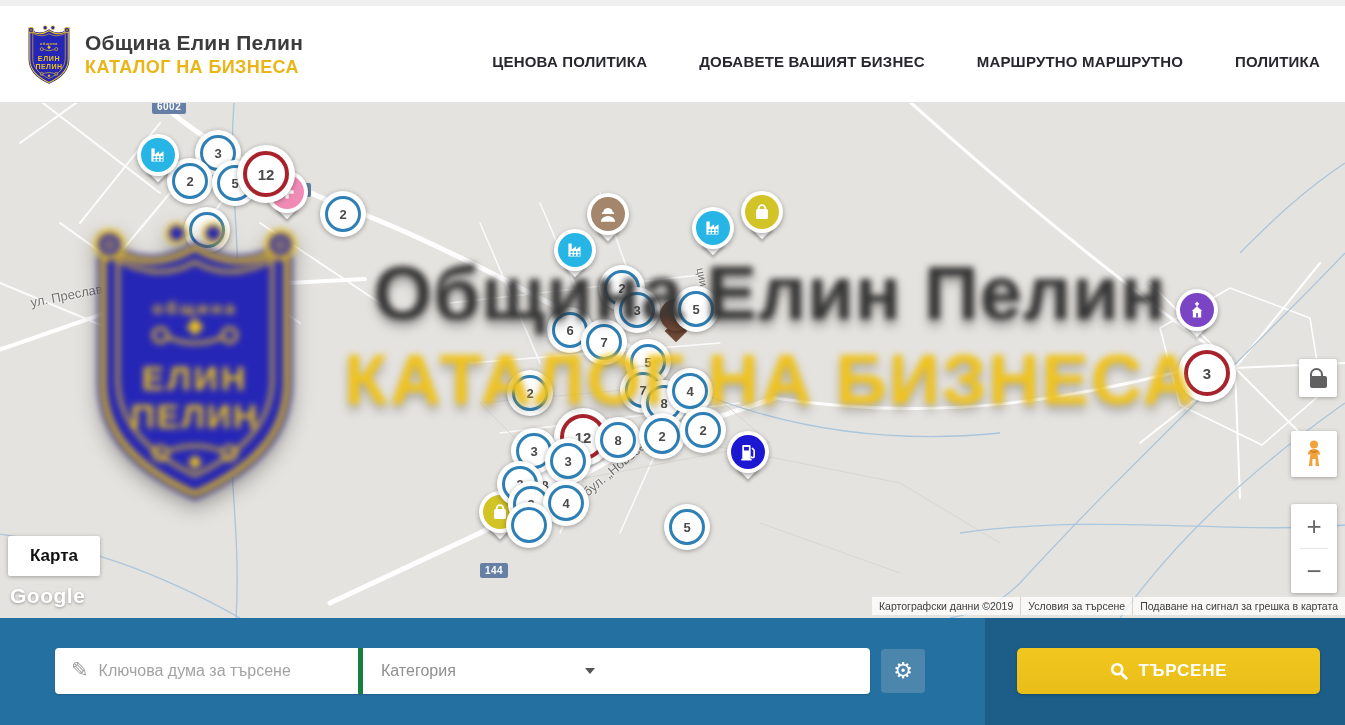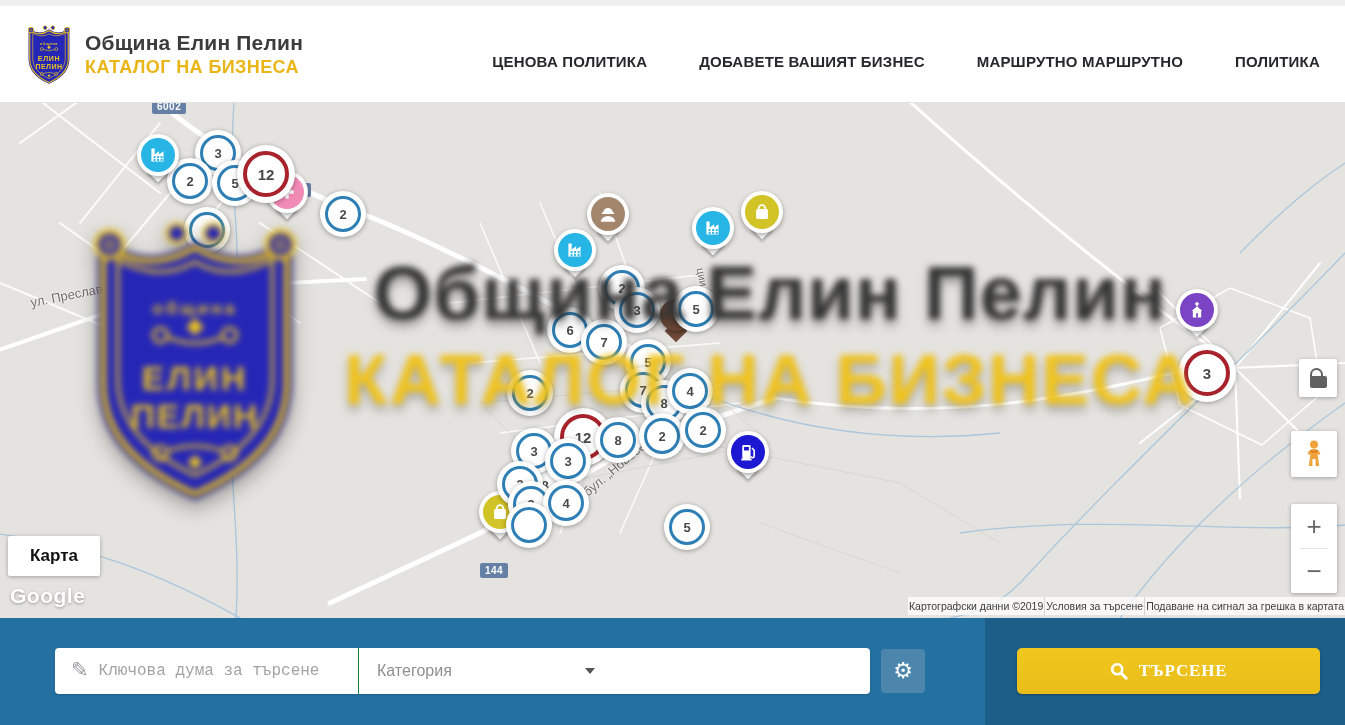--- a/index.html
+++ b/index.html
@@ -62,21 +62,21 @@
   
   .maptype { position:absolute; left:8px; top:433px; height:40px; display:flex; background:#fff;
              border-radius:2px; box-shadow:0 1px 4px rgba(0,0,0,.3); overflow:hidden; z-index:50; }
   .maptype-btn { height:40px; line-height:40px; padding:0 22px; font-size:17px; cursor:pointer; white-space:nowrap; }
   .maptype-btn.active { font-weight:700; color:#111; }
   .maptype-btn.inactive { color:#8a8a8a; border-left:1px solid #ededed; }
   .google-logo { position:absolute; left:10px; top:481px; z-index:50; color:#fff; font-size:21px; font-weight:700;
                  letter-spacing:.5px; text-shadow:0 1px 3px rgba(0,0,0,.35); cursor:pointer; }
   .attribution { position:absolute; right:0; bottom:3px; z-index:50; display:flex; align-items:stretch;
                  background:rgba(255,255,255,.75); font-size:10.5px; color:#3c3c3c; }
-  .attribution span, .attribution a { padding:3px 1px; white-space:nowrap; text-decoration:none; color:#3c3c3c; }
+  .attribution span, .attribution a { padding:3px 7px; white-space:nowrap; text-decoration:none; color:#3c3c3c; }
   .attribution a { border-left:1px solid rgba(0,0,0,.15); cursor:pointer; }
 
   .ctl-btn { position:absolute; background:#fff; border-radius:2px; box-shadow:0 1px 4px rgba(0,0,0,.3);
              z-index:50; display:flex; align-items:center; justify-content:center; cursor:pointer; }
   .lock-btn { right:8px; top:256px; width:38px; height:38px; flex-direction:column; }
   .lock-shackle { width:13px; height:9px; border:2.5px solid #616161; border-bottom:none; border-radius:7px 7px 0 0; }
   .lock-body { width:17px; height:12px; background:#616161; border-radius:2px; margin-top:-1px; }
   .pegman-btn { right:8px; top:328px; width:46px; height:46px; }
   .zoomctl { position:absolute; right:8px; top:401px; width:46px; background:#fff; border-radius:2px;
              box-shadow:0 1px 4px rgba(0,0,0,.3); z-index:50; }
@@ -84,36 +84,36 @@
               font-size:26px; color:#666; cursor:pointer; font-weight:400; }
   .zoom-divider { height:1px; background:#e6e6e6; margin:0 9px; }
 
   
   .searchbar { position:absolute; left:0; top:618px; width:1345px; height:107px; background:#2470a1; z-index:60; }
   .searchbar-right { position:absolute; left:985px; top:0; right:0; bottom:0; background:#1d5e88; }
   .search-group { position:absolute; left:55px; top:30px; width:815px; height:46px; background:#fff;
                   border-radius:4px; display:flex; overflow:hidden; box-shadow:0 1px 2px rgba(0,0,0,.15); }
   .sg-keyword { flex:0 0 303px; display:flex; align-items:center; padding:0 12px 0 16px; gap:10px; }
   .pencil-glyph { font-family:"DejaVu Sans", sans-serif; font-size:21px; color:#98999c; transform:translateY(-1px); }
-  .sg-keyword input { border:none; outline:none; flex:1; font-size:16px; color:#ec4899; font-family:Liberation Mono, monospace; min-width:0; }
+  .sg-keyword input { border:none; outline:none; flex:1; font-size:16px; color:#ec4899; font-family:Liberation Sans, sans-serif; min-width:0; }
   .sg-keyword input::placeholder { color:#a3a3a3; }
   .sg-select { display:flex; align-items:center; justify-content:space-between; padding:0 18px;
-               border-left:1px solid #15803d; cursor:pointer; }
+               border-left:5px solid #15803d; cursor:pointer; }
   .sg-category { flex:0 0 255px; }
   .sg-location { flex:1; }
   .sg-select .sel-label { font-size:16px; color:#8f8f8f; }
   .caret { width:0; height:0; border-left:5px solid transparent; border-right:5px solid transparent;
            border-top:6px solid #555; }
   .gear-btn { position:absolute; left:881px; top:31px; width:44px; height:44px; background:#4d86ac;
               border:none; border-radius:4px; display:flex; align-items:center; justify-content:center; cursor:pointer; }
   .gear-glyph { font-family:"DejaVu Sans", sans-serif; font-size:22px; color:#fff; line-height:1; }
   .search-btn { position:absolute; left:1017px; top:30px; width:303px; height:46px; border:none; border-radius:5px;
                 background:linear-gradient(#f0c71f, #eabd18); display:flex; align-items:center; justify-content:center;
                 gap:11px; cursor:pointer; box-shadow:0 1px 3px rgba(0,0,0,.25); }
-  .search-btn-label { color:#fff; font-size:17px; font-weight:700; letter-spacing:.8px; font-family:Liberation Serif, serif; }
+  .search-btn-label { color:#fff; font-size:17px; font-weight:700; letter-spacing:.8px; font-family:Liberation Sans, sans-serif; }
 </style>
 </head>
 <body>
 
 <svg style="position:absolute;width:0;height:0;overflow:hidden" aria-hidden="true">
   <defs>
     <g id="shield">
       <path d="M20,32 C45,52 78,56 110,36 C142,56 175,52 200,32 L200,168 C200,218 168,252 110,278 C52,252 20,218 20,168 Z" fill="#2626b6" stroke="#14128f" stroke-width="11"></path>
       <path d="M20,32 C45,52 78,56 110,36 C142,56 175,52 200,32 L200,168 C200,218 168,252 110,278 C52,252 20,218 20,168 Z" fill="#2626b6" stroke="#e9c21f" stroke-width="5"></path>
       <path d="M34,48 C60,62 86,64 110,50 C134,64 160,62 186,48 L186,164 C186,206 160,236 110,260 C60,236 34,206 34,164 Z" fill="none" stroke="#e9c21f" stroke-width="3"></path>

